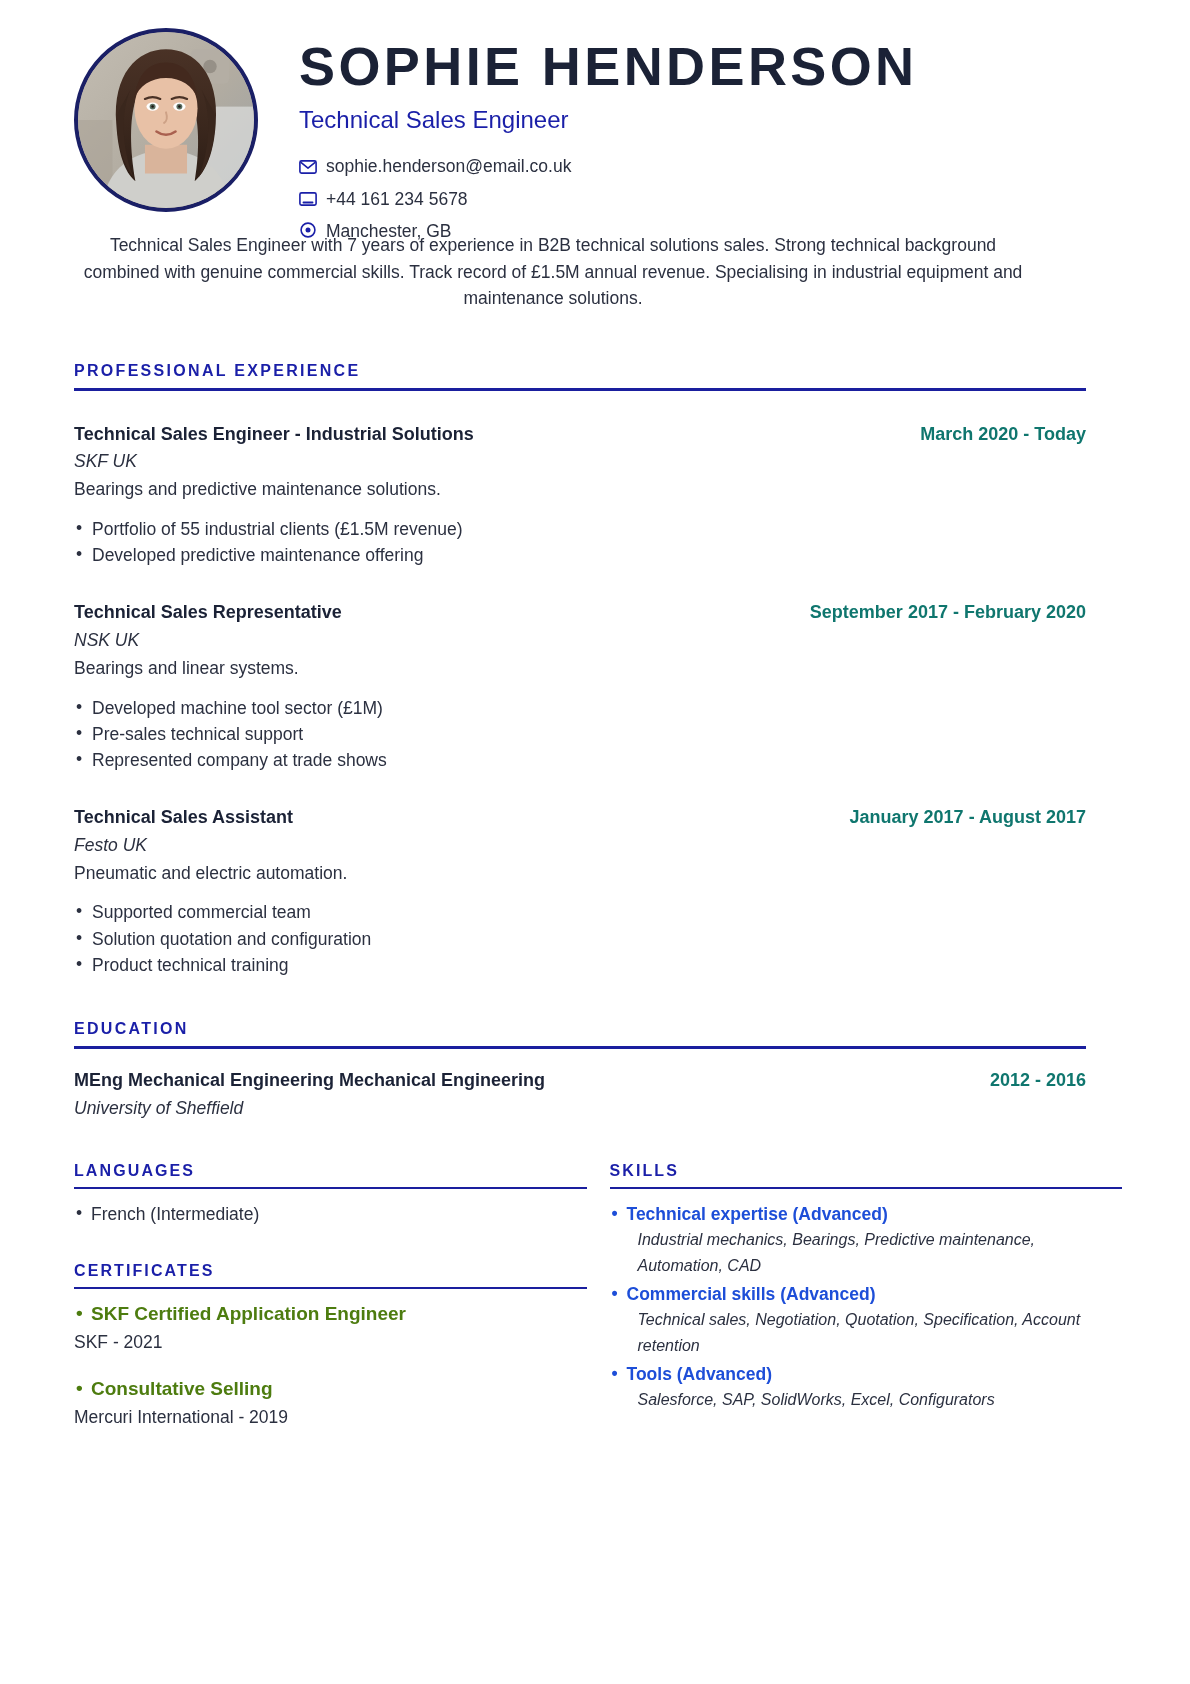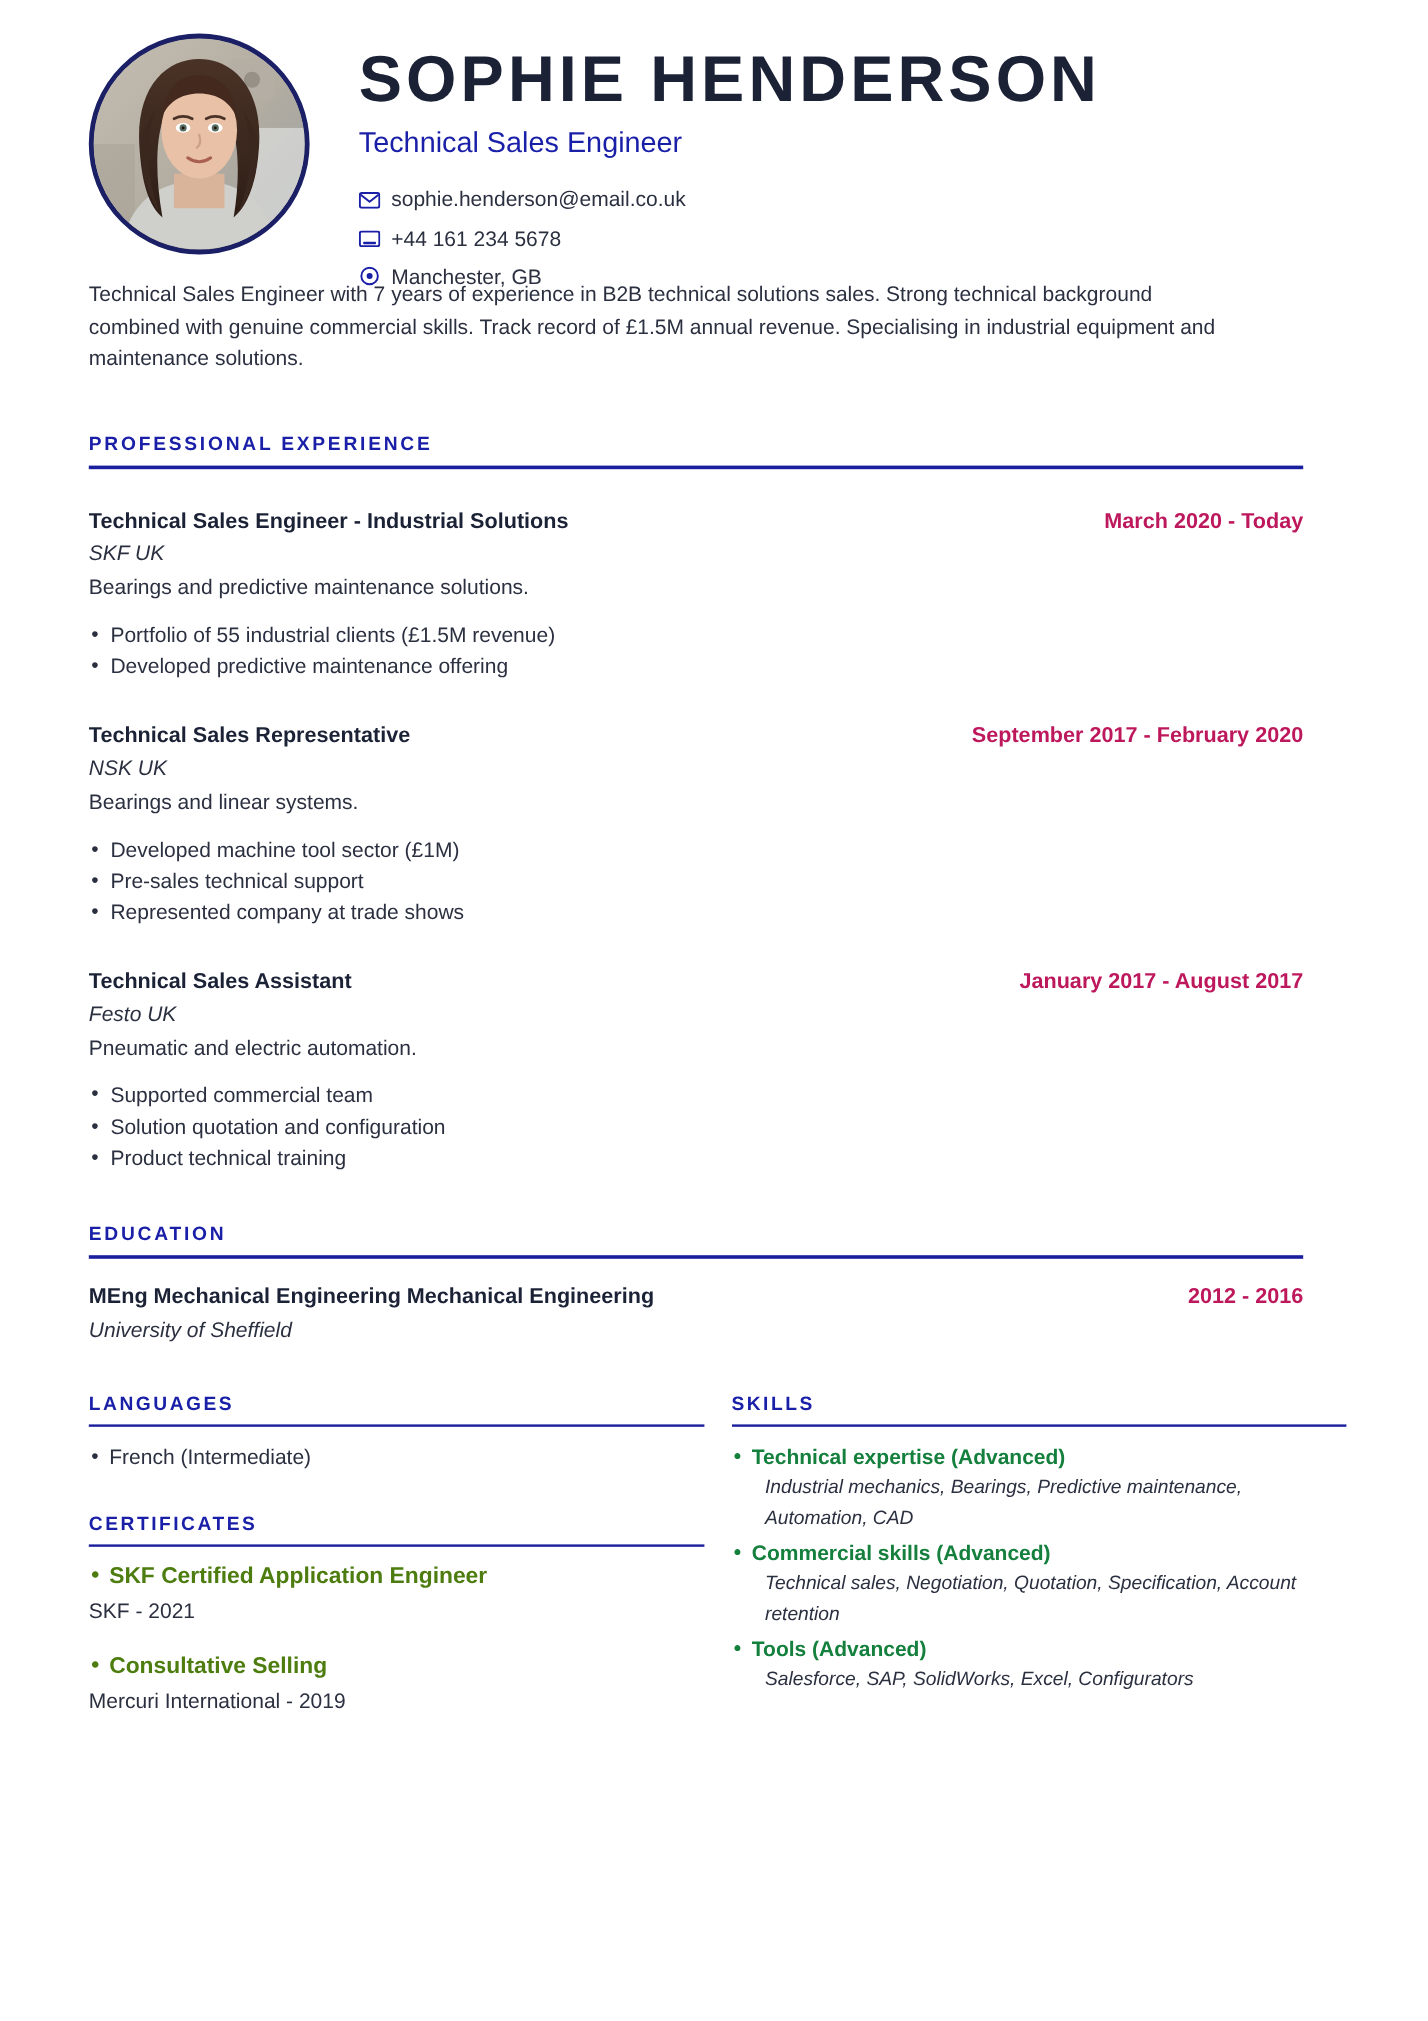--- a/index.html
+++ b/index.html
@@ -93,20 +93,21 @@
   }
   .contact-row .ico svg { display:block; }
 
   
   .summary {
     padding: 0 158px 0 74px;
     font-size: 17.5px;
     line-height: 1.52;
     color: #2b3040;
     margin-top: -22px;
+    text-align: center;
   }
 
   
   .section {
     padding: 0 104px 0 74px;
   }
   .section-title {
     font-size: 16px;
     font-weight: bold;
     letter-spacing: 2.3px;
@@ -128,21 +129,21 @@
   }
   .entry-role {
     font-size: 18px;
     font-weight: bold;
     color: #1b2236;
     line-height: 1.25;
   }
   .entry-dates {
     font-size: 18px;
     font-weight: bold;
-    color: #be185d;
+    color: #0f766e;
     white-space: nowrap;
     line-height: 1.25;
   }
   .entry-org {
     font-size: 17.5px;
     font-style: italic;
     color: #2b3040;
     margin-top: 6px;
     line-height: 1.25;
   }
@@ -226,21 +227,21 @@
   .cert-sub {
     font-size: 17.5px;
     color: #2b3040;
     line-height: 1.4;
     margin-top: 2px;
   }
   .skill-item { margin-bottom: 2px; }
   .skill-name {
     font-size: 17.5px;
     font-weight: bold;
-    color: #15803d;
+    color: #1d4ed8;
     line-height: 1.5;
     padding-left: 17px;
     position: relative;
   }
   .skill-name::before {
     content: "\2022";
     position: absolute;
     left: 2px;
     top: -1px;
   }

